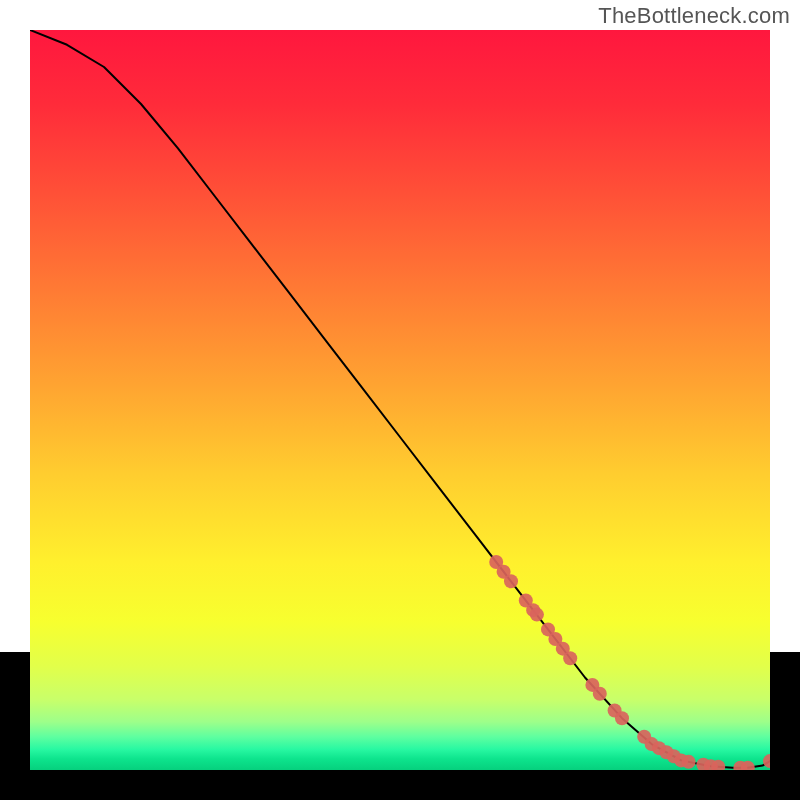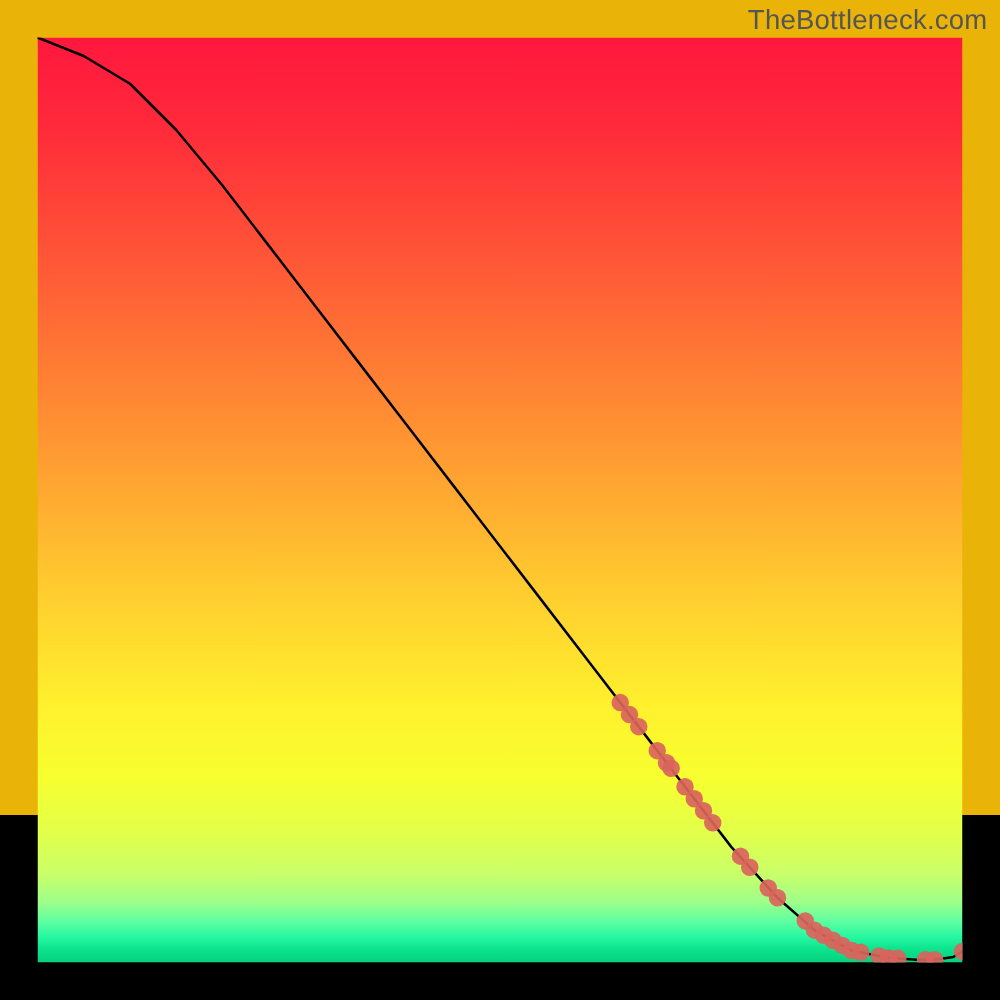--- a/index.html
+++ b/index.html
@@ -8,21 +8,21 @@
     width: 800px;
     height: 800px;
     background: #000;
     overflow: hidden;
     font-family: Arial, Helvetica, sans-serif;
   }
   .stage {
     position: relative;
     width: 800px;
     height: 652px;
-    background: #eab308;
+    background: #ffffff;
   }
   .watermark {
     position: absolute;
     top: 3px;
     right: 10px;
     color: #555;
     font-size: 22px;
     font-weight: 500;
     letter-spacing: 0.2px;
     pointer-events: none;

